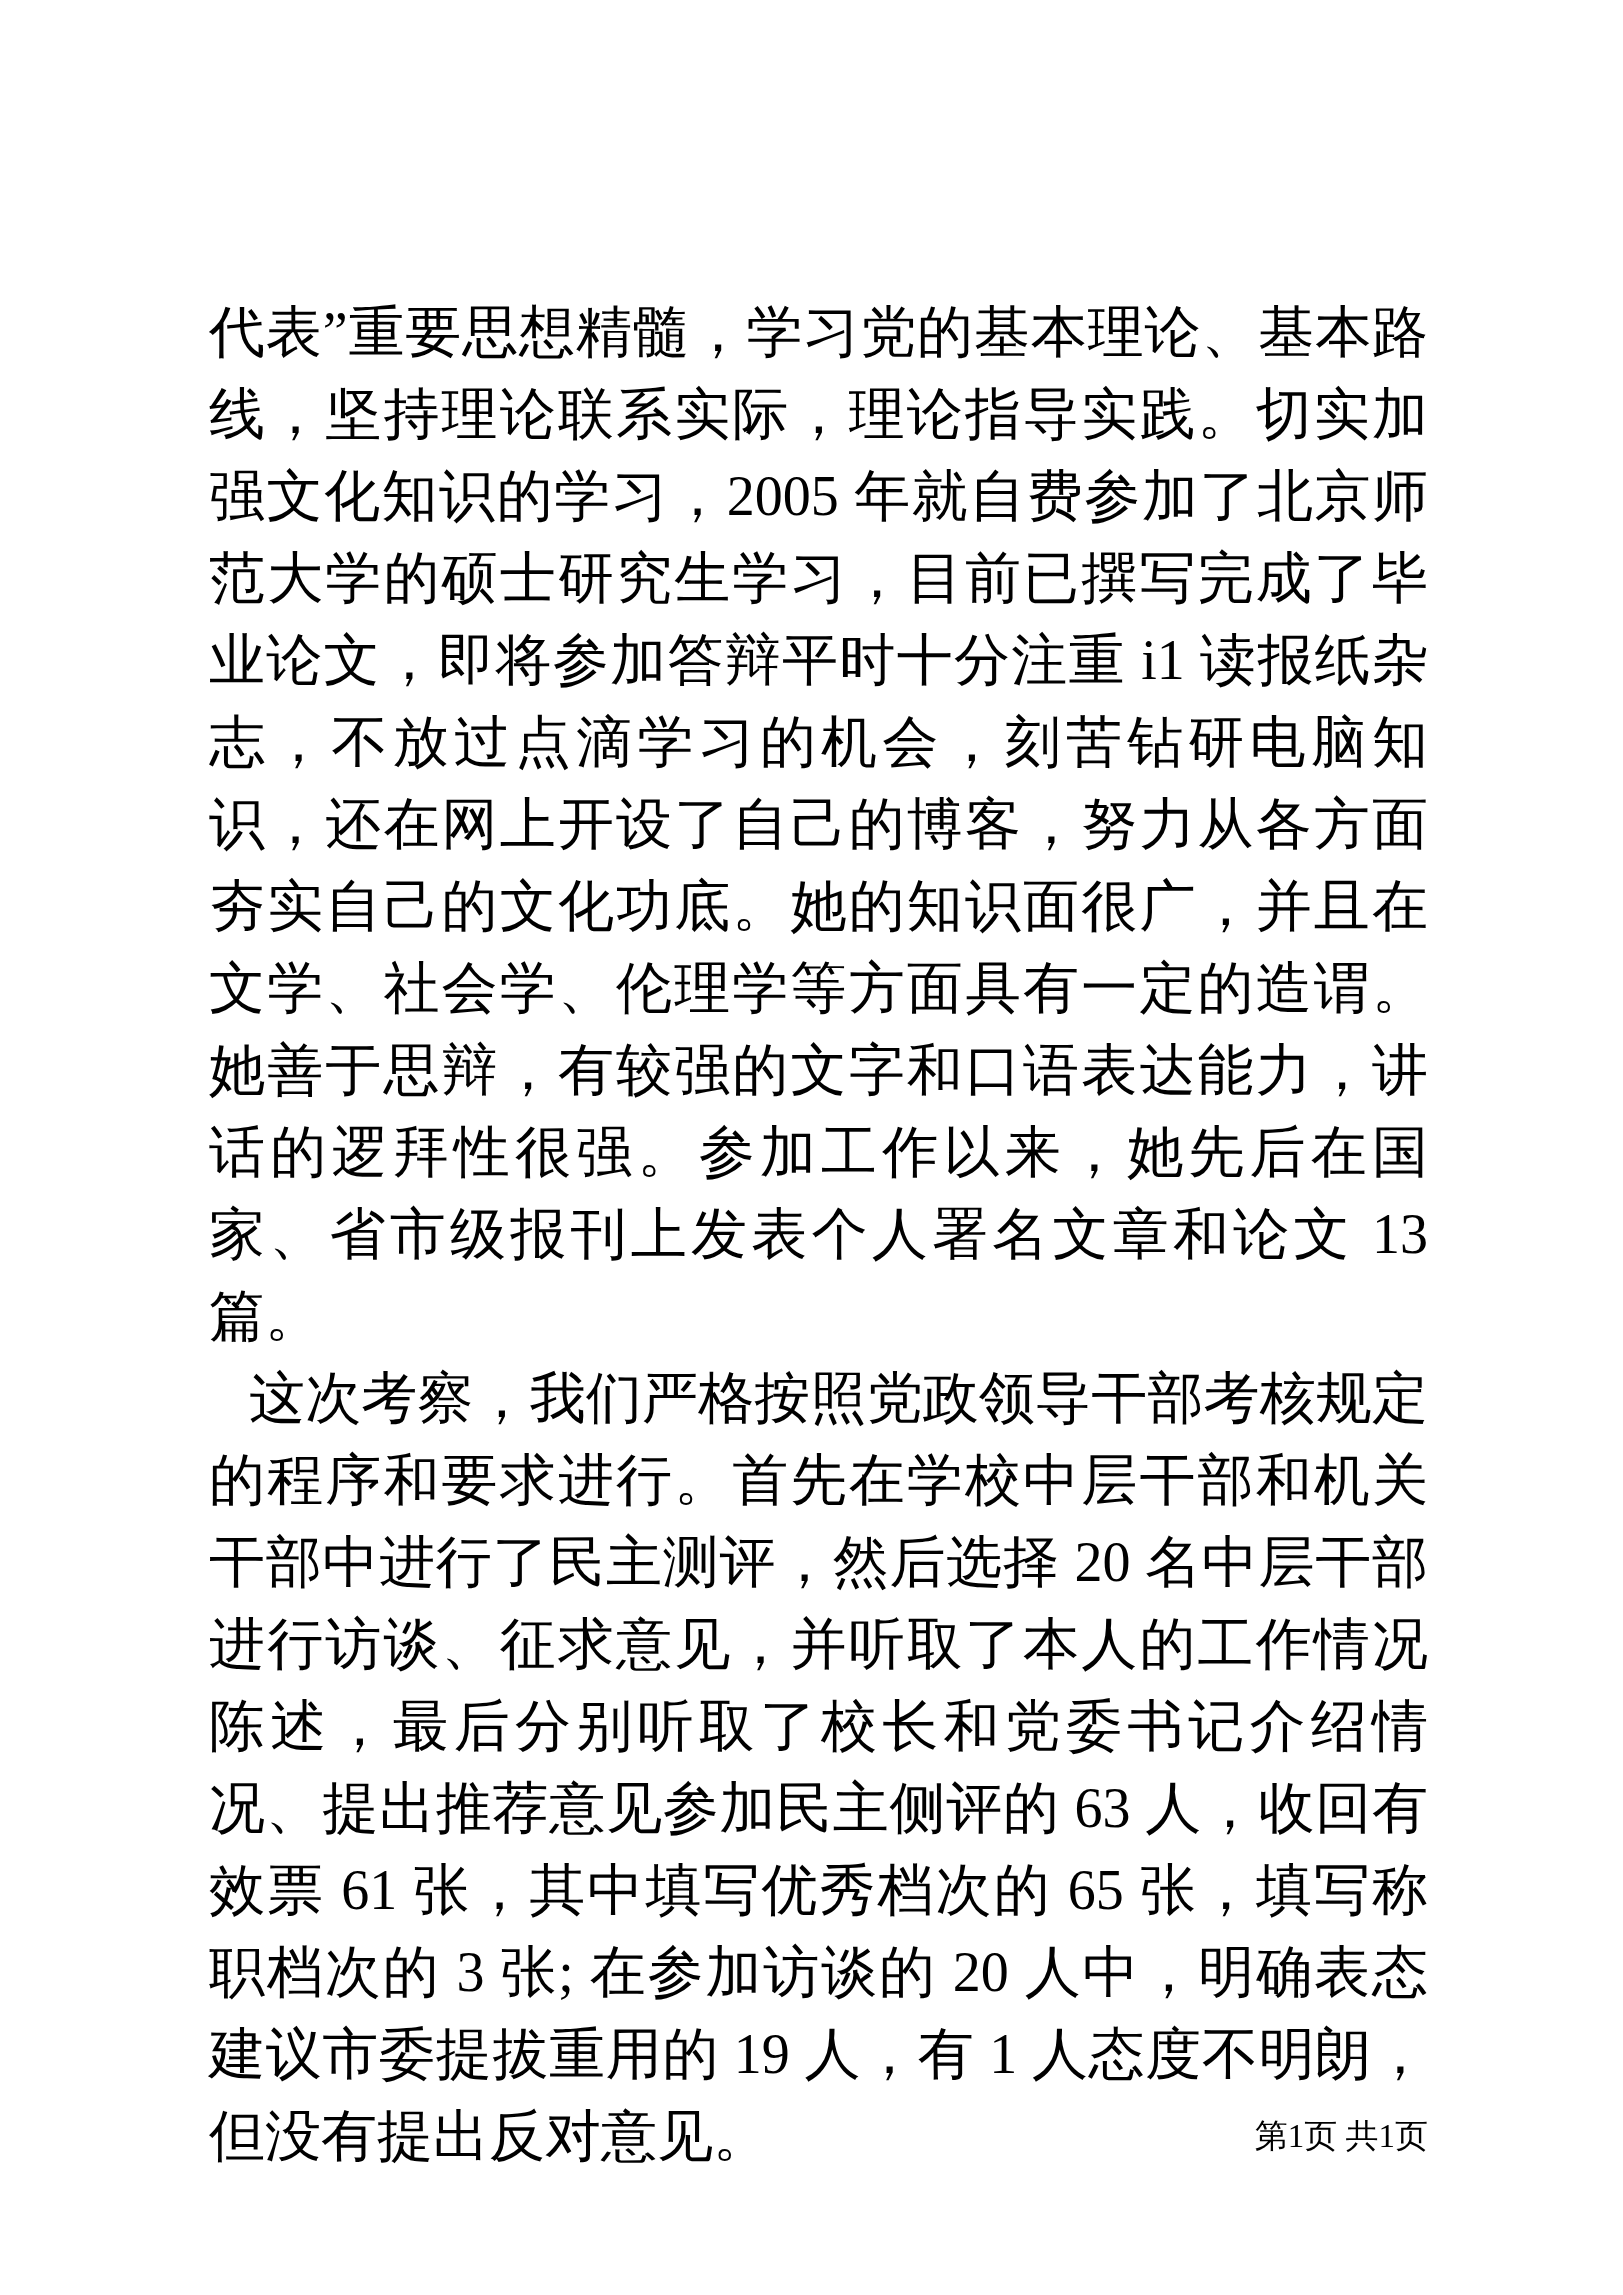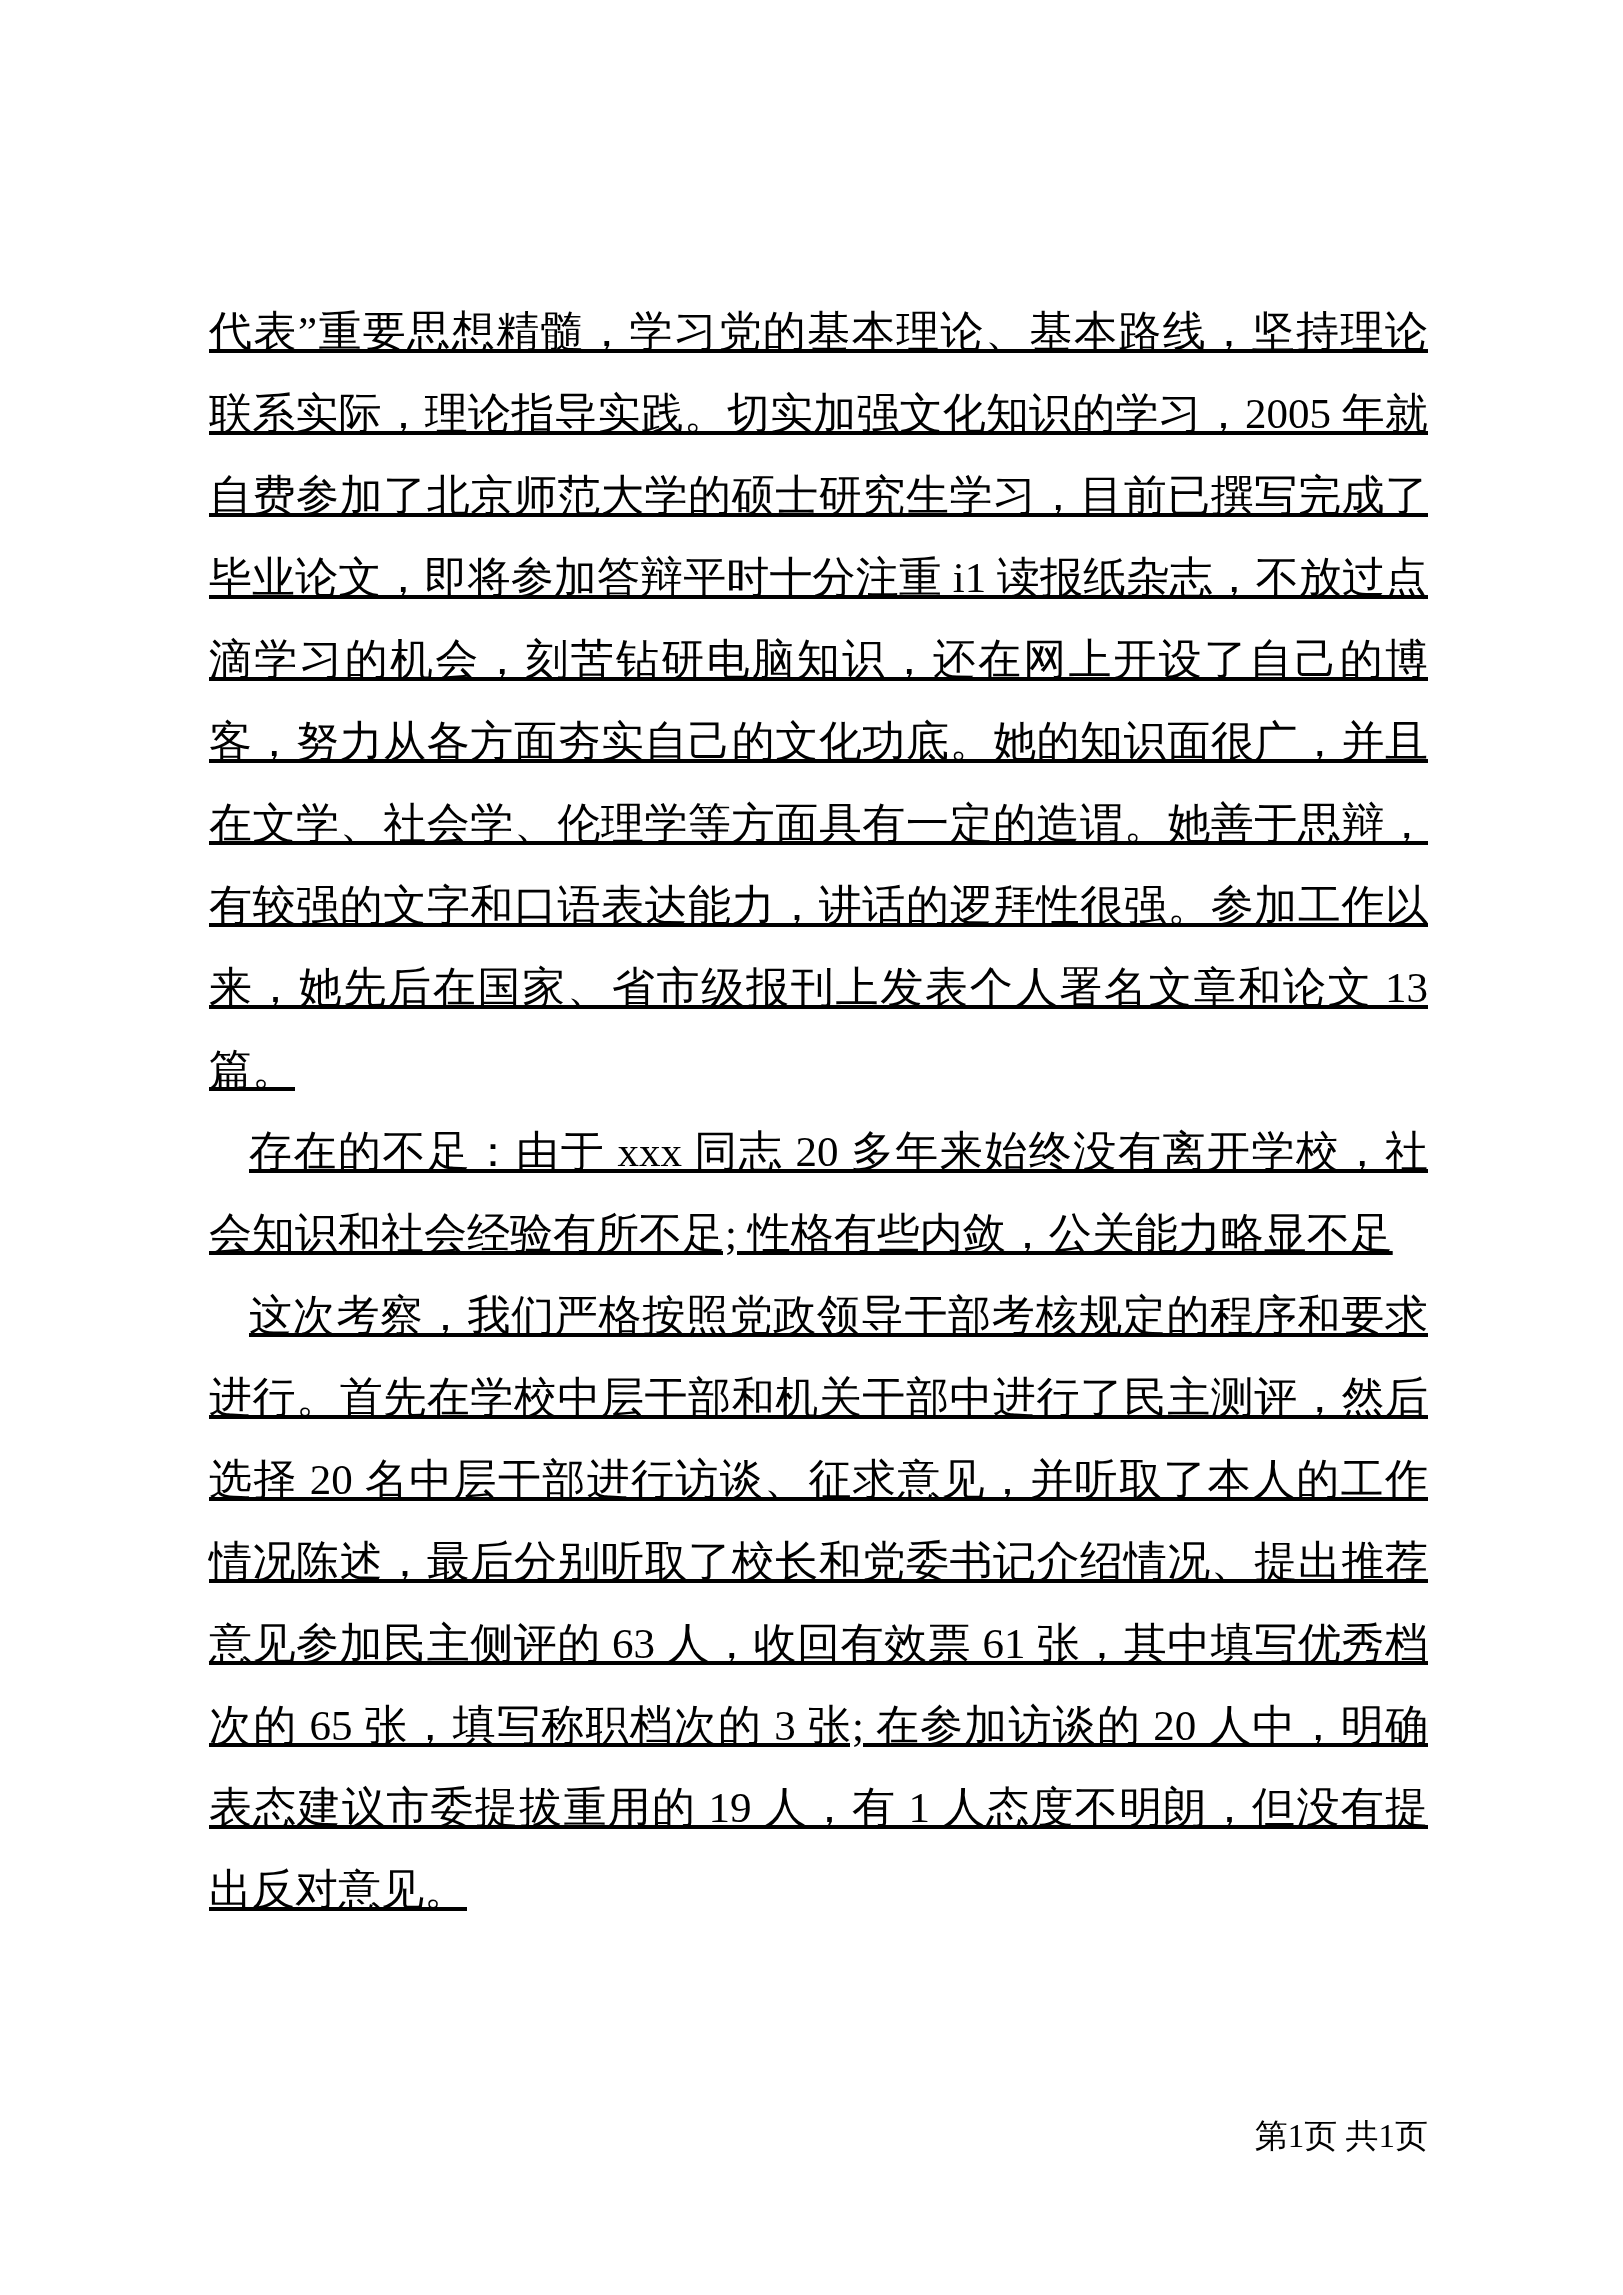--- a/index.html
+++ b/index.html
@@ -15,28 +15,27 @@
     background: #ffffff;
     overflow: hidden;
     font-family: "Liberation Serif", "DejaVu Serif", serif;
     color: #000000;
   }
   .body-text {
     position: absolute;
     left: 209px;
     top: 291px;
     width: 1219px;
-    font-size: 43px;
+    font-size: 56px;
     line-height: 82px;
     text-align: justify;
     text-justify: inter-ideograph;
     text-align-last: left;
     letter-spacing: 0px;
     word-break: break-all;
-    text-decoration: underline;
   }
   .para {
     margin: 0;
     padding: 0;
   }
   .para.indent {
     text-indent: 40px;
   }
   .footer {
     position: absolute;
@@ -48,18 +47,17 @@
     line-height: 45px;
     font-family: "Liberation Serif", "DejaVu Serif", serif;
   }
 </style>
 </head>
 <body>
 
 <div class="page">
   <div class="body-text">
     <p class="para">代表”重要思想精髓，学习党的基本理论、基本路线，坚持理论联系实际，理论指导实践。切实加强文化知识的学习，2005 年就自费参加了北京师范大学的硕士研究生学习，目前已撰写完成了毕业论文，即将参加答辩平时十分注重 i1 读报纸杂志，不放过点滴学习的机会，刻苦钻研电脑知识，还在网上开设了自己的博客，努力从各方面夯实自己的文化功底。她的知识面很广，并且在文学、社会学、伦理学等方面具有一定的造谓。她善于思辩，有较强的文字和口语表达能力，讲话的逻拜性很强。参加工作以来，她先后在国家、省市级报刊上发表个人署名文章和论文 13 篇。</p>
-    <p class="para indent">存在的不足：由于 xxx 同志 20 多年来始终没有离开学校，社会知识和社会经验有所不足; 性格有些内敛，公关能力略显不足</p>
     <p class="para indent">这次考察，我们严格按照党政领导干部考核规定的程序和要求进行。首先在学校中层干部和机关干部中进行了民主测评，然后选择 20 名中层干部进行访谈、征求意见，并听取了本人的工作情况陈述，最后分别听取了校长和党委书记介绍情况、提出推荐意见参加民主侧评的 63 人，收回有效票 61 张，其中填写优秀档次的 65 张，填写称职档次的 3 张; 在参加访谈的 20 人中，明确表态建议市委提拔重用的 19 人，有 1 人态度不明朗，但没有提出反对意见。</p>
   </div>
   <div class="footer">第1页 共1页</div>
 </div>
 
 
 </body></html>

